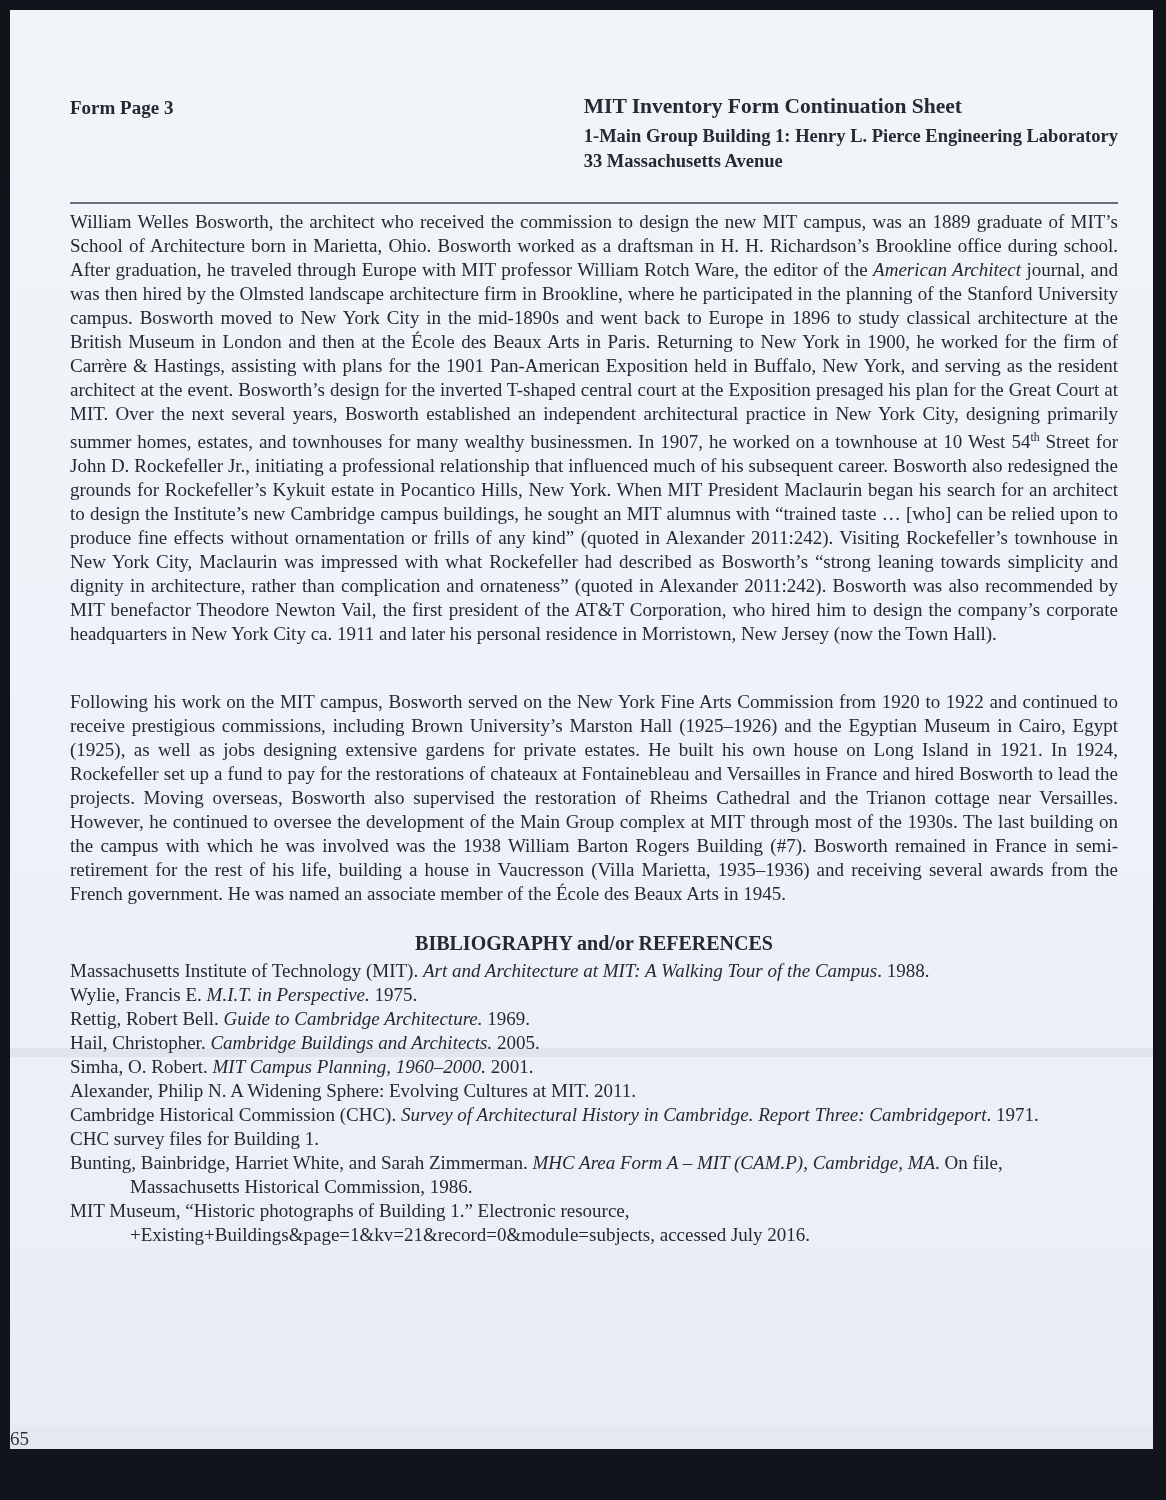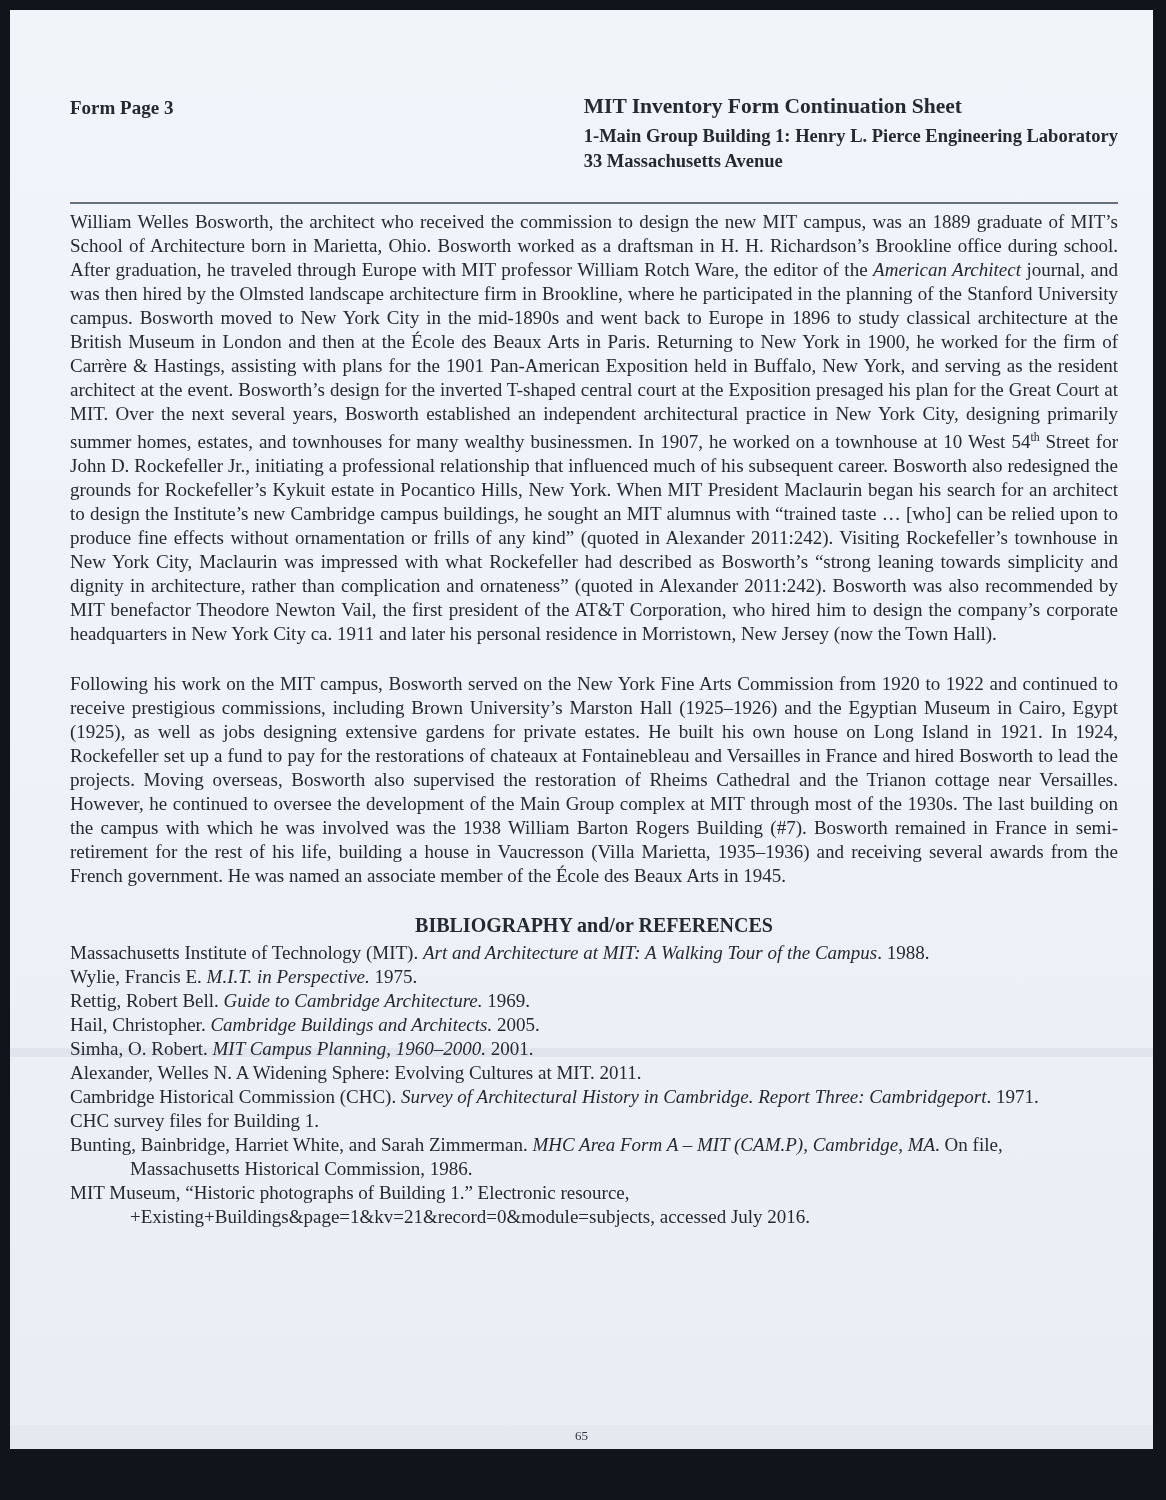--- a/index.html
+++ b/index.html
@@ -56,39 +56,38 @@
     border: none;
     border-top: 2px solid #67717e;
     margin: 30px 0 0 0;
   }
   .para {
     font-size: 19px;
     line-height: 24px;
     text-align: justify;
     margin: 6px 0 0 0;
   }
-  .para.second { margin-top: 26px; font-family: Liberation Serif, serif; }
+  .para.second { margin-top: 44px; font-family: Liberation Serif, serif; }
   .bib-heading {
     font-size: 20px;
     font-weight: bold;
     margin: 26px 0 4px 0;
     text-align: center;
   }
   .bib-line {
     font-size: 19px;
     line-height: 24px;
   }
   .bib-line.cont { padding-left: 60px; }
   sup { font-size: 0.62em; }
   .page-number {
     position: absolute;
     left: 0; top: 1418px;
     width: 100%;
-    text-align: center;
-    font-size: 13px;
+    font-size: 19px;
     color: #2b313a;
   }
 </style>
 </head>
 <body>
 
 <div class="page">
   <div class="paper">
     <div class="artifact-band"></div>
     <div class="bottom-shade"></div>
@@ -111,21 +110,21 @@
       <p class="para second"><span>Following his work on the MIT campus, Bosworth served on the New York Fine Arts Commission from 1920 to 1922 and continued to receive prestigious commissions, including Brown University’s Marston Hall (1925–1926) and the Egyptian Museum in Cairo, Egypt (1925), as well as jobs designing extensive gardens for private estates. He built his own house on Long Island in 1921. In 1924, Rockefeller set up a fund to pay for the restorations of chateaux at Fontainebleau and Versailles in France and hired Bosworth to lead the projects. Moving overseas, Bosworth also supervised the restoration of Rheims Cathedral and the Trianon cottage near Versailles. However, he continued to oversee the development of the Main Group complex at MIT through most of the 1930s. The last building on the campus with which he was involved was the 1938 William Barton Rogers Building (#7). Bosworth remained in France in semi-retirement for the rest of his life, building a house in Vaucresson (Villa Marietta, 1935–1936) and receiving several awards from the French government. He was named an associate member of the École des Beaux Arts in 1945.</span></p>
 
       <div class="bib-heading">BIBLIOGRAPHY and/or REFERENCES</div>
 
       <div>
         <div class="bib-line"><span>Massachusetts Institute of Technology (MIT). </span><span style="font-style: italic;">Art and Architecture at MIT: A Walking Tour of the Campus</span><span>. 1988.</span></div>
         <div class="bib-line"><span>Wylie, Francis E. </span><span style="font-style: italic;">M.I.T. in Perspective.</span><span> 1975.</span></div>
         <div class="bib-line"><span>Rettig, Robert Bell. </span><span style="font-style: italic;">Guide to Cambridge Architecture.</span><span> 1969.</span></div>
         <div class="bib-line"><span>Hail, Christopher. </span><span style="font-style: italic;">Cambridge Buildings and Architects.</span><span> 2005.</span></div>
         <div class="bib-line"><span>Simha, O. Robert. </span><span style="font-style: italic;">MIT Campus Planning, 1960–2000.</span><span> 2001.</span></div>
-        <div class="bib-line"><span>Alexander, Welles N. </span><span style="">A Widening Sphere: Evolving Cultures at MIT</span><span>. 2011.</span></div>
+        <div class="bib-line"><span>Alexander, Philip N. </span><span style="">A Widening Sphere: Evolving Cultures at MIT</span><span>. 2011.</span></div>
         <div class="bib-line"><span>Cambridge Historical Commission (CHC). </span><span style="font-style: italic;">Survey of Architectural History in Cambridge. Report Three: Cambridgeport</span><span>. 1971.</span></div>
         <div class="bib-line"><span>CHC survey files for Building 1.</span></div>
         <div class="bib-line"><span>Bunting, Bainbridge, Harriet White, and Sarah Zimmerman. </span><span style="font-style: italic;">MHC Area Form A – MIT (CAM.P), Cambridge, MA</span><span>. On file,</span></div>
         <div class="bib-line cont"><span>Massachusetts Historical Commission, 1986.</span></div>
         <div class="bib-line"><span>MIT Museum, “Historic photographs of Building 1.” Electronic resource,</span></div>
         <div class="bib-line cont"><span>+Existing+Buildings&amp;page=1&amp;kv=21&amp;record=0&amp;module=subjects, accessed July 2016.</span></div>
       </div>
 
     </div>
 

